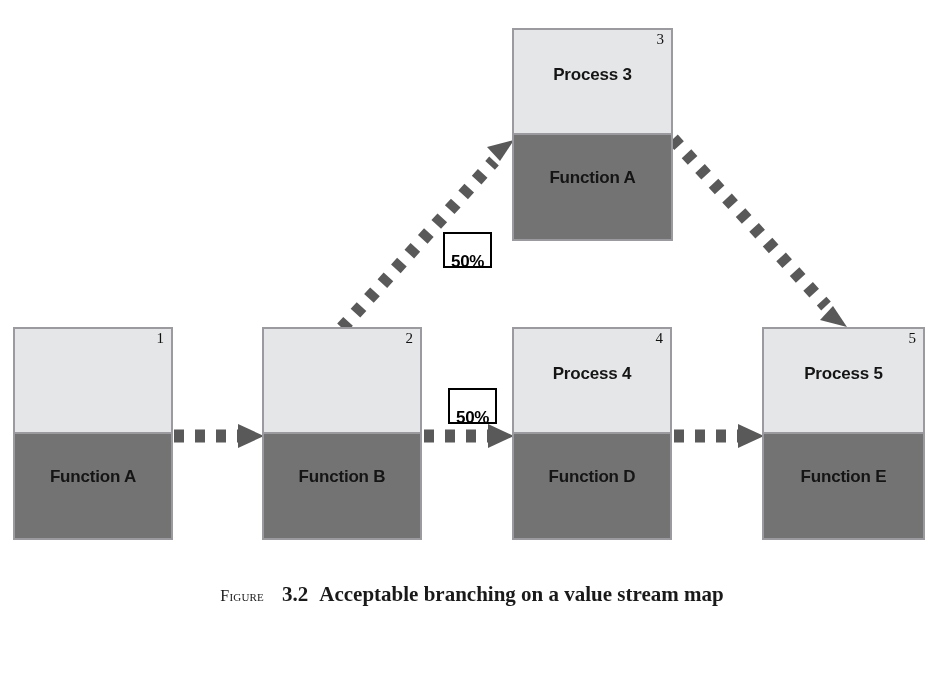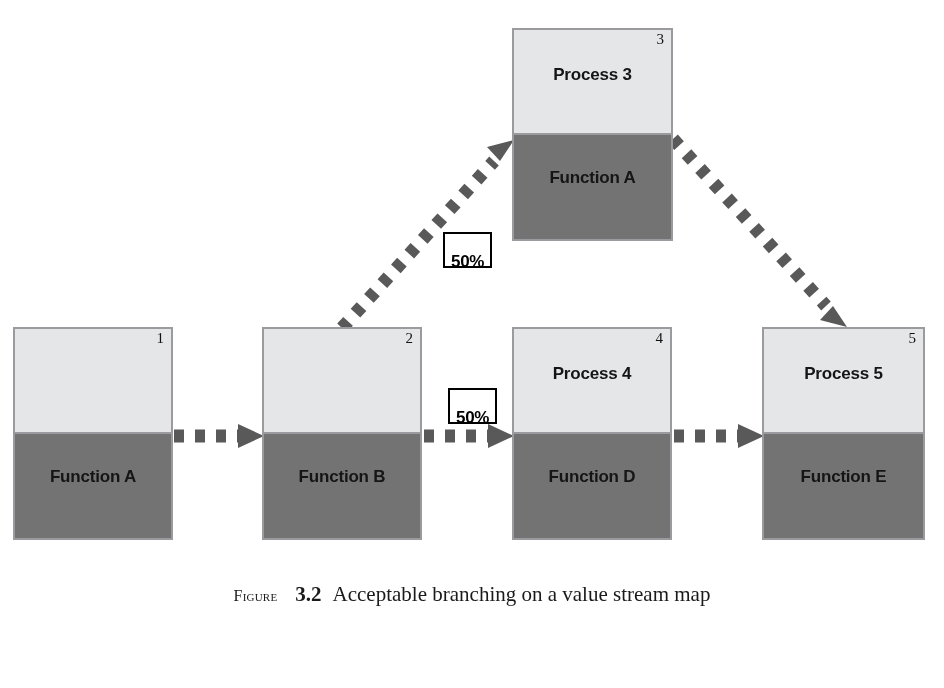--- a/index.html
+++ b/index.html
@@ -102,20 +102,21 @@
     font-variant: small-caps;
     font-size: 16px;
     letter-spacing: 0.2px;
   }
   #caption .cap-num {
     font-weight: bold;
     margin-left: 18px;
   }
   #caption .cap-text {
     margin-left: 11px;
+    font-weight: bold;
   }
 </style>
 </head>
 <body>
 
 <div id="page">
 
   <svg id="arrows" viewBox="0 0 944 688" xmlns="http://www.w3.org/2000/svg">
 
     <g>

